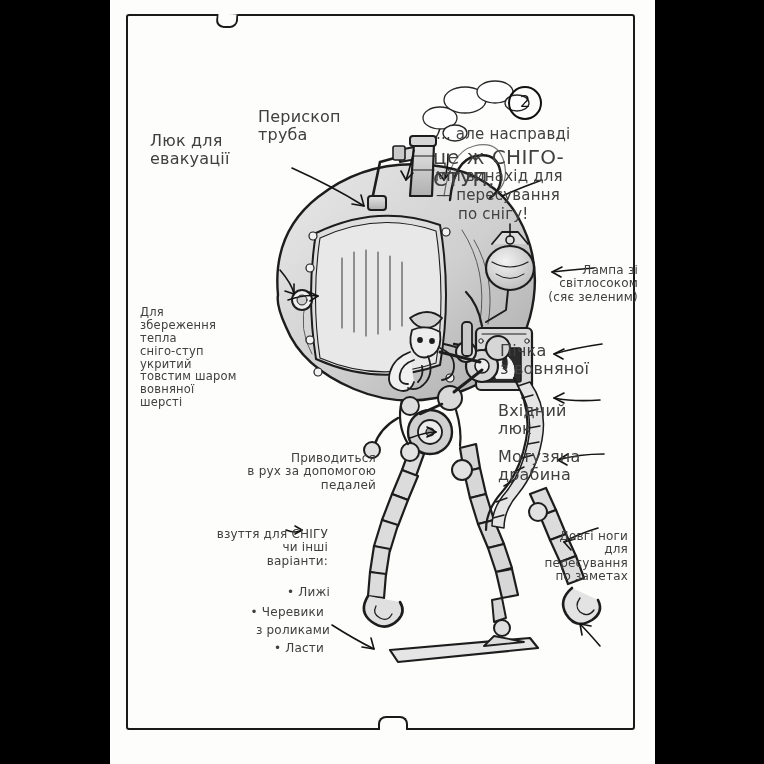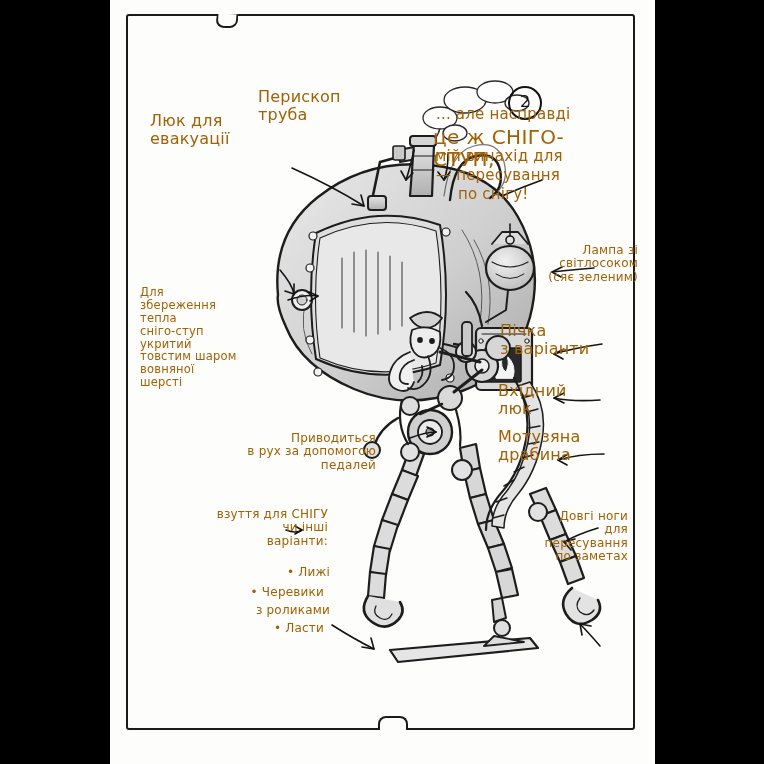--- a/index.html
+++ b/index.html
@@ -68,25 +68,26 @@
   }
   svg#art {
     position: absolute;
     left: 0;
     top: 0;
     width: 545px;
     height: 764px;
   }
   .label {
     position: absolute;
-    color: #a16207;
+    color: #404040;
     font-family: "DejaVu Sans", sans-serif;
     line-height: 1.12;
     white-space: pre-line;
     letter-spacing: 0.2px;
+    margin-top: 20px;
   }
   .lbl-main   { font-size: 15px; }
   .lbl-small  { font-size: 12px; text-align: right; }
   .lbl-tiny   { font-size: 11.5px; }
   .lbl-head   { font-size: 16px; }
   .lbl-big    { font-size: 20px; font-weight: normal; letter-spacing: 0.4px; }
   #panel-number {
     position: absolute;
     width: 30px;
     height: 30px;
@@ -376,21 +377,21 @@
 укритий
 товстим шаром
 вовняної
 шерсті</div>
 
     <div class="label lbl-small" style="left:388px; top:244px; width:140px;">Лампа зі
 світлосоком
 (сяє зеленим)</div>
 
     <div class="label lbl-head" style="left:390px; top:322px; width:130px;">Пічка
-з варіанти</div>
+з вовняної</div>
 
     <div class="label lbl-head" style="left:388px; top:428px; width:130px;">Мотузяна
 драбина</div>
 
     <div class="label lbl-head" style="left:388px; top:382px; width:120px;">Вхідний
 люк</div>
 
     <div class="label lbl-small" style="left:90px; top:432px; width:176px;">Приводиться
 в рух за допомогою
 педалей</div>

